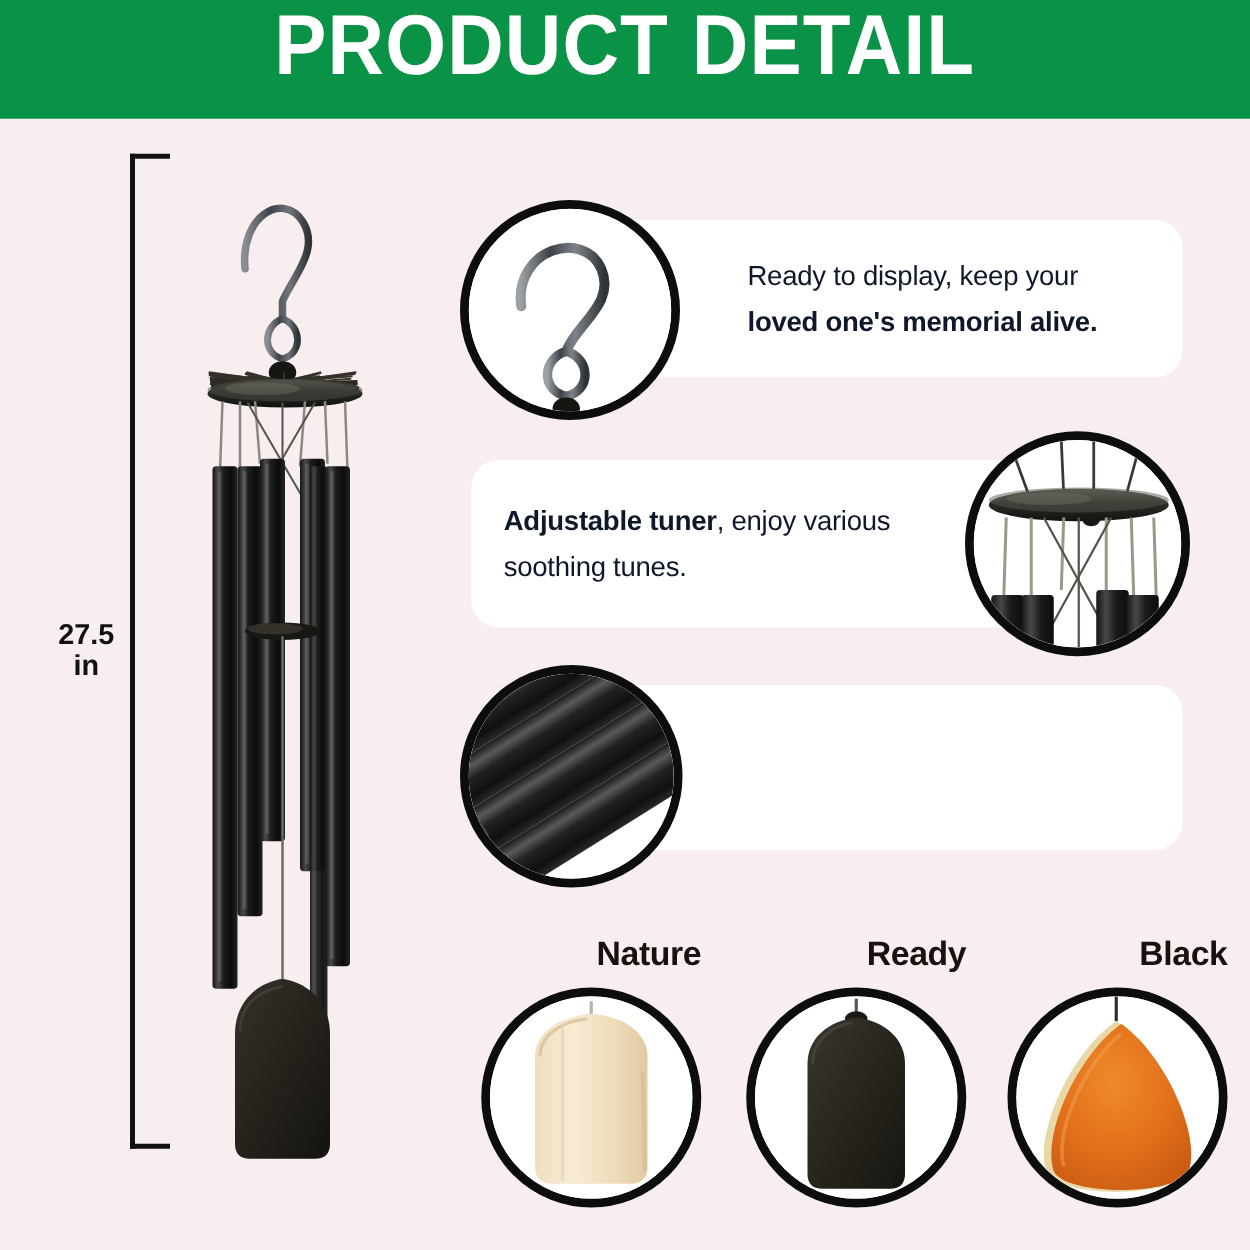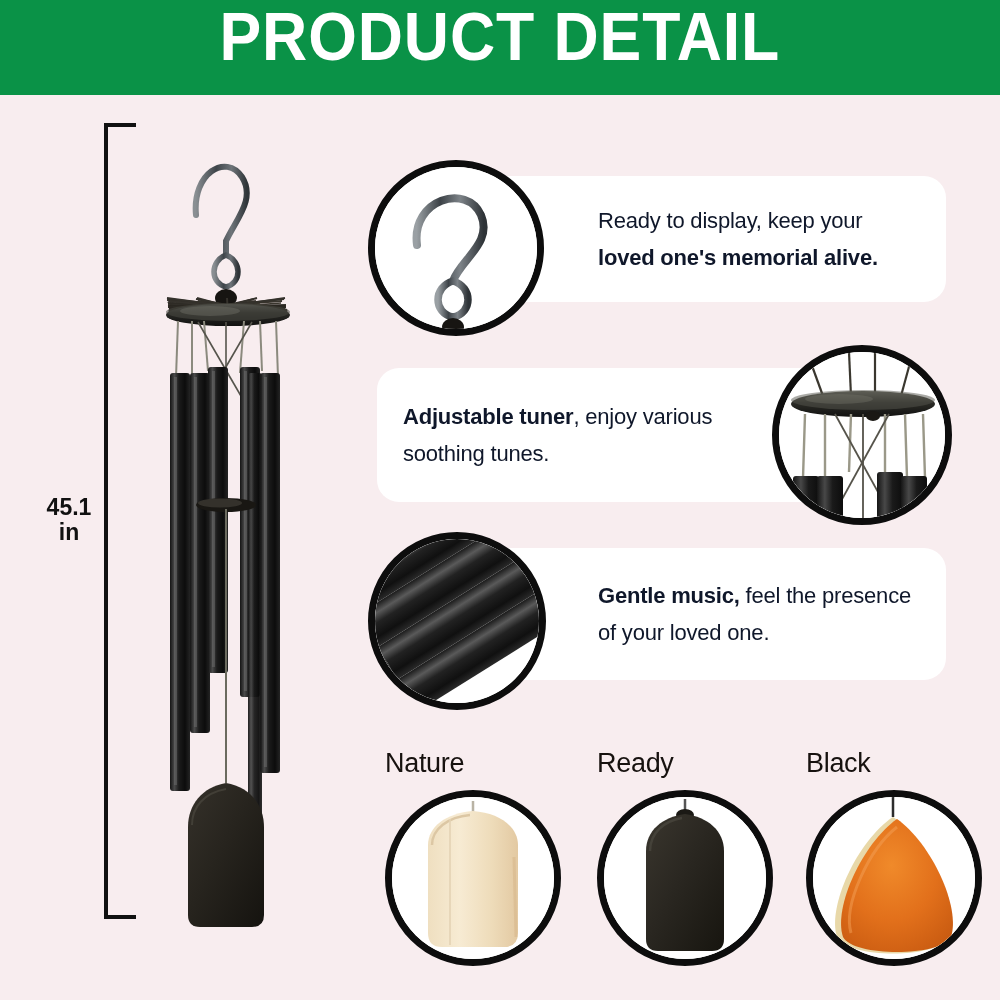--- a/index.html
+++ b/index.html
@@ -61,43 +61,43 @@
   .photo-circle{
     position:absolute; border-radius:50%;
     background:#FFFFFF;
     border:7px solid #0D0D0D;
     overflow:hidden;
   }
 
   
   .swatch{ position:absolute; width:176px; }
   .swatch-label{
-    position:absolute; top:0; left:0; width:176px; text-align:left;
-    font-size:27px; font-weight:normal; color:#17120F; letter-spacing:-0.3px;
+    position:absolute; top:0; left:0; width:176px; text-align:right;
+    font-size:27px; font-weight:bold; color:#17120F; letter-spacing:-0.3px;
   }
   .swatch-circle{
     position:absolute; top:42px; left:0; width:176px; height:176px;
     border-radius:50%; background:#FFFFFF; border:7px solid #0D0D0D;
     overflow:hidden;
   }
 </style>
 </head>
 <body>
 
 <div class="header">
   <div class="header-title">PRODUCT DETAIL</div>
 </div>
 
 <div class="bracket">
   <div class="vline"></div>
   <div class="tick-top"></div>
   <div class="tick-bot"></div>
 </div>
 <div class="dim-label">
-  <div>45.1</div>
+  <div>27.5</div>
   <div>in</div>
 </div>
 
 <div class="product">
   <svg width="190" height="830" viewBox="0 0 190 830">
     <defs>
       <linearGradient id="tubeG" x1="0" y1="0" x2="1" y2="0">
         <stop offset="0%" stop-color="#141414"></stop>
         <stop offset="22%" stop-color="#4a4a4a"></stop>
         <stop offset="45%" stop-color="#1b1b1b"></stop>
@@ -671,25 +671,20 @@
       <rect x="38" y="124" width="26" height="46" rx="3" fill="url(#tb2)"></rect>
       <rect x="98" y="120" width="26" height="50" rx="3" fill="url(#tb2)"></rect>
       <rect x="122" y="124" width="26" height="46" rx="3" fill="url(#tb2)"></rect>
       <ellipse cx="94" cy="64" rx="7" ry="5" fill="#1a1814"></ellipse>
     </svg>
   </div>
 </div>
 
 <div class="callout" style="left:368px; top:532px; width:580px; height:182px;">
   <div class="card" style="left:30px; top:16px; width:548px; height:132px;"></div>
-  <div class="card-text right-pad" style="left:30px; top:16px; width:548px; height:132px;">
-    <div>
-      <b>Gentle music,</b><span> feel the presence of your loved one.</span>
-    </div>
-  </div>
   <div class="photo-circle" style="left:0; top:0; width:178px; height:178px;">
     <svg width="164" height="164" viewBox="0 0 164 164">
       <defs>
         <linearGradient id="tb3" x1="0" y1="0" x2="0" y2="1">
           <stop offset="0%" stop-color="#1a1a1a"></stop>
           <stop offset="22%" stop-color="#5a5a5a"></stop>
           <stop offset="45%" stop-color="#222222"></stop>
           <stop offset="78%" stop-color="#101010"></stop>
           <stop offset="100%" stop-color="#2a2a2a"></stop>
         </linearGradient>

